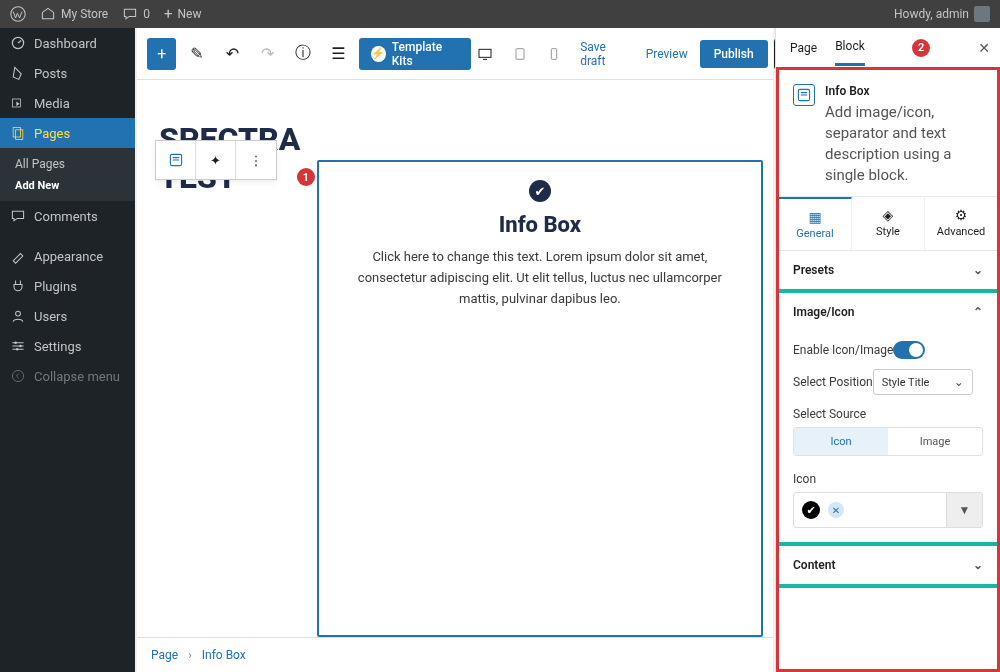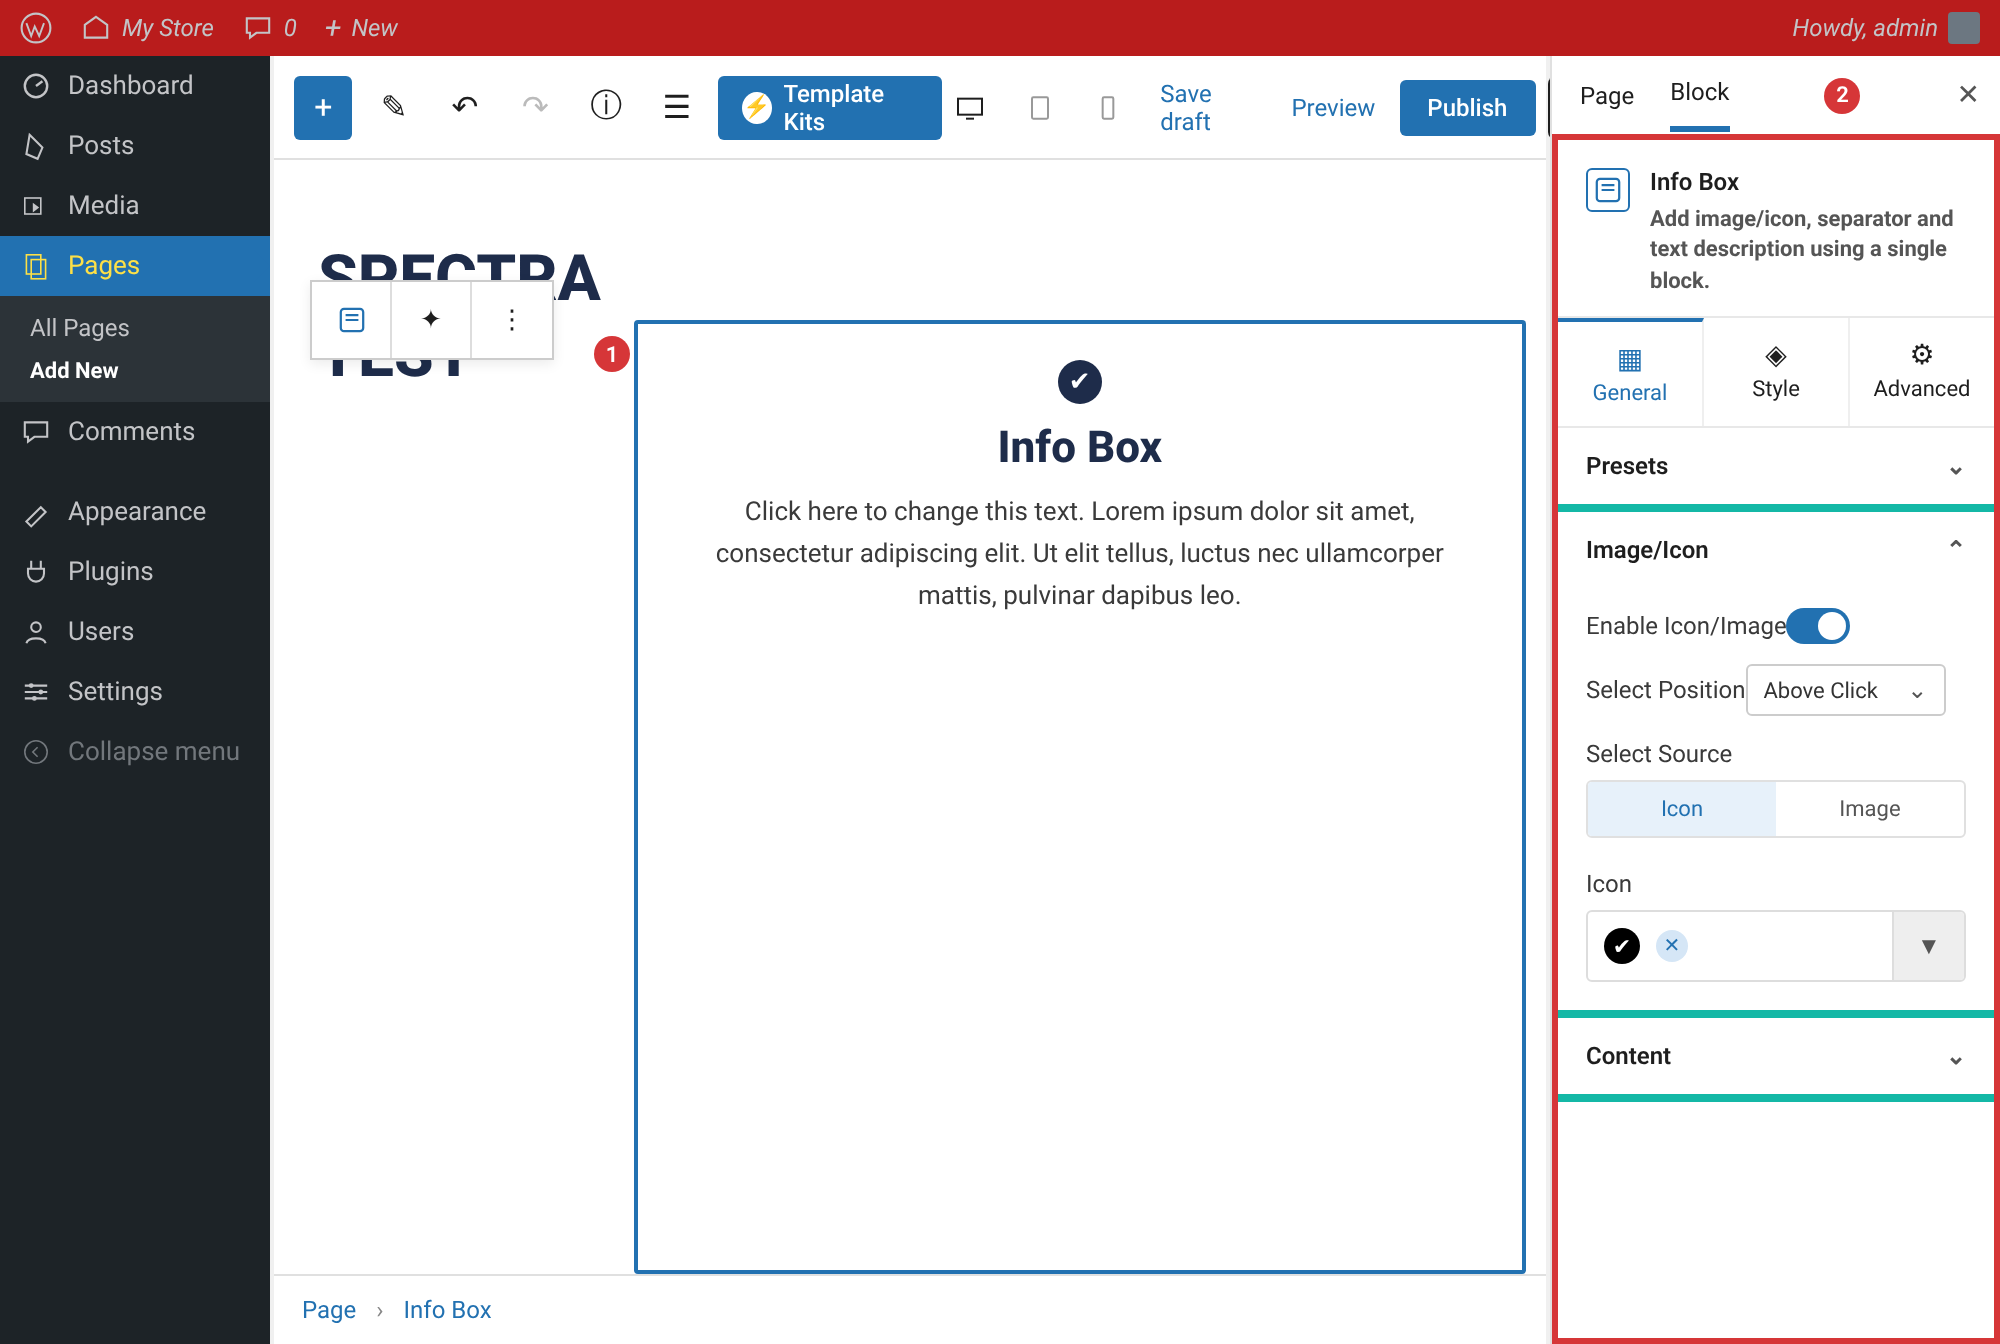--- a/index.html
+++ b/index.html
@@ -1,20 +1,20 @@
 <!DOCTYPE html>
 <html><head>
 <meta charset="utf-8">
 <style>
   * { box-sizing: border-box; margin: 0; padding: 0; }
   html, body { height: 100%; font-family: -apple-system, BlinkMacSystemFont, "Segoe UI", Roboto, sans-serif; font-size: 13px; color: #1e1e1e; }
   body { display: flex; flex-direction: column; width: 1000px; height: 672px; background: #fff; overflow: hidden; }
 
   
-  .adminbar { background: #b91c1c; color: #c3c4c7; height: 28px; display: flex; align-items: center; justify-content: space-between; padding: 0 10px; font-size: 12px; font-style: italic; }
+  .adminbar { background: #404040; color: #c3c4c7; height: 28px; display: flex; align-items: center; justify-content: space-between; padding: 0 10px; font-size: 12px; }
   .adminbar .group { display: flex; align-items: center; gap: 14px; }
   .adminbar .item { display: flex; align-items: center; gap: 5px; cursor: pointer; }
   .avatar { width: 16px; height: 16px; background: #6c7781; border-radius: 2px; }
 
   .maincols { display: flex; flex: 1; min-height: 0; }
 
   
   .sidebar { width: 135px; background: #1d2327; color: #c3c4c7; display: flex; flex-direction: column; font-size: 13px; }
   .sidebar .mi { display: flex; align-items: flex-end; gap: 8px; padding: 7px 10px; cursor: pointer; }
   .sidebar .mi.active { background: #2271b1; color: #fde047; position: relative; }
@@ -52,21 +52,21 @@
   
   .panel { width:225px; border-left:1px solid #e0e0e0; display:flex; flex-direction:column; background:#fff; font-size:12px;}
   .panel-tabs { display:flex; align-items:center; border-bottom:1px solid #e0e0e0; height:40px; padding:0 10px 0 14px; gap:18px;}
   .panel-tabs .tab { padding:10px 0; cursor:pointer; font-size:12px; color:#1e1e1e;}
   .panel-tabs .tab.active { border-bottom:3px solid #2271b1;}
   .panel-tabs .sp { flex:1;}
   .panel-scroll { flex:1; overflow:auto; border:3px solid #d63638; border-top:3px solid #d63638; margin-top:-1px;}
   .blk-head { padding:14px 14px 10px; display:flex; gap:10px; border-bottom:1px solid #e8e8e8;}
   .blk-head .ic { width:22px; height:22px; border:1.5px solid #2271b1; border-radius:3px; display:flex; align-items:center; justify-content:center; color:#2271b1; font-size:12px; flex-shrink:0;}
   .blk-head .tit { font-weight:600; font-size:12px; margin-bottom:4px;}
-  .blk-head .desc{ font-size:11px; color:#555; line-height:1.4;font-weight:bold;}
+  .blk-head .desc{ font-size:15px; color:#555; line-height:1.4;}
   .subtabs { display:flex; border-bottom:1px solid #e8e8e8; }
   .subtabs .st { flex:1; text-align:center; padding:10px 0; font-size:11px; cursor:pointer; border-right:1px solid #efefef;}
   .subtabs .st:last-child{border-right:none;}
   .subtabs .st.active { color:#2271b1; border-top:2px solid #2271b1; background:#fff;}
   .subtabs .st .ic2{ display:block; font-size:14px; margin-bottom:2px;}
 
   .section { border-bottom:4px solid #14b8a6; }
   .sec-head { display:flex; justify-content:space-between; align-items:center; padding:12px 14px; font-weight:600; font-size:12px; cursor:pointer;}
   .sec-body { padding: 0 14px 14px; }
   .row { display:flex; justify-content:flex-start; align-items:center; margin:10px 0;}
@@ -337,21 +337,21 @@
           <span class="chev">⌃</span>
         </div>
         <div class="sec-body">
           <div class="row">
             <span class="lbl">Enable Icon/Image</span>
             <div class="toggle"></div>
           </div>
           <div class="row">
             <span class="lbl">Select Position</span>
             <div class="sel">
-                <span>Above Click</span>
+                <span>Style Title</span>
                 <span class="chev">⌄</span>
               </div>
           </div>
           <div style="margin:12px 0 6px" class="lbl">Select Source</div>
           <div class="btngroup">
             <div class="bg active">Icon</div>
             <div class="bg">Image</div>
           </div>
           <div style="margin:16px 0 0" class="lbl">Icon</div>
           <div class="iconpick">

